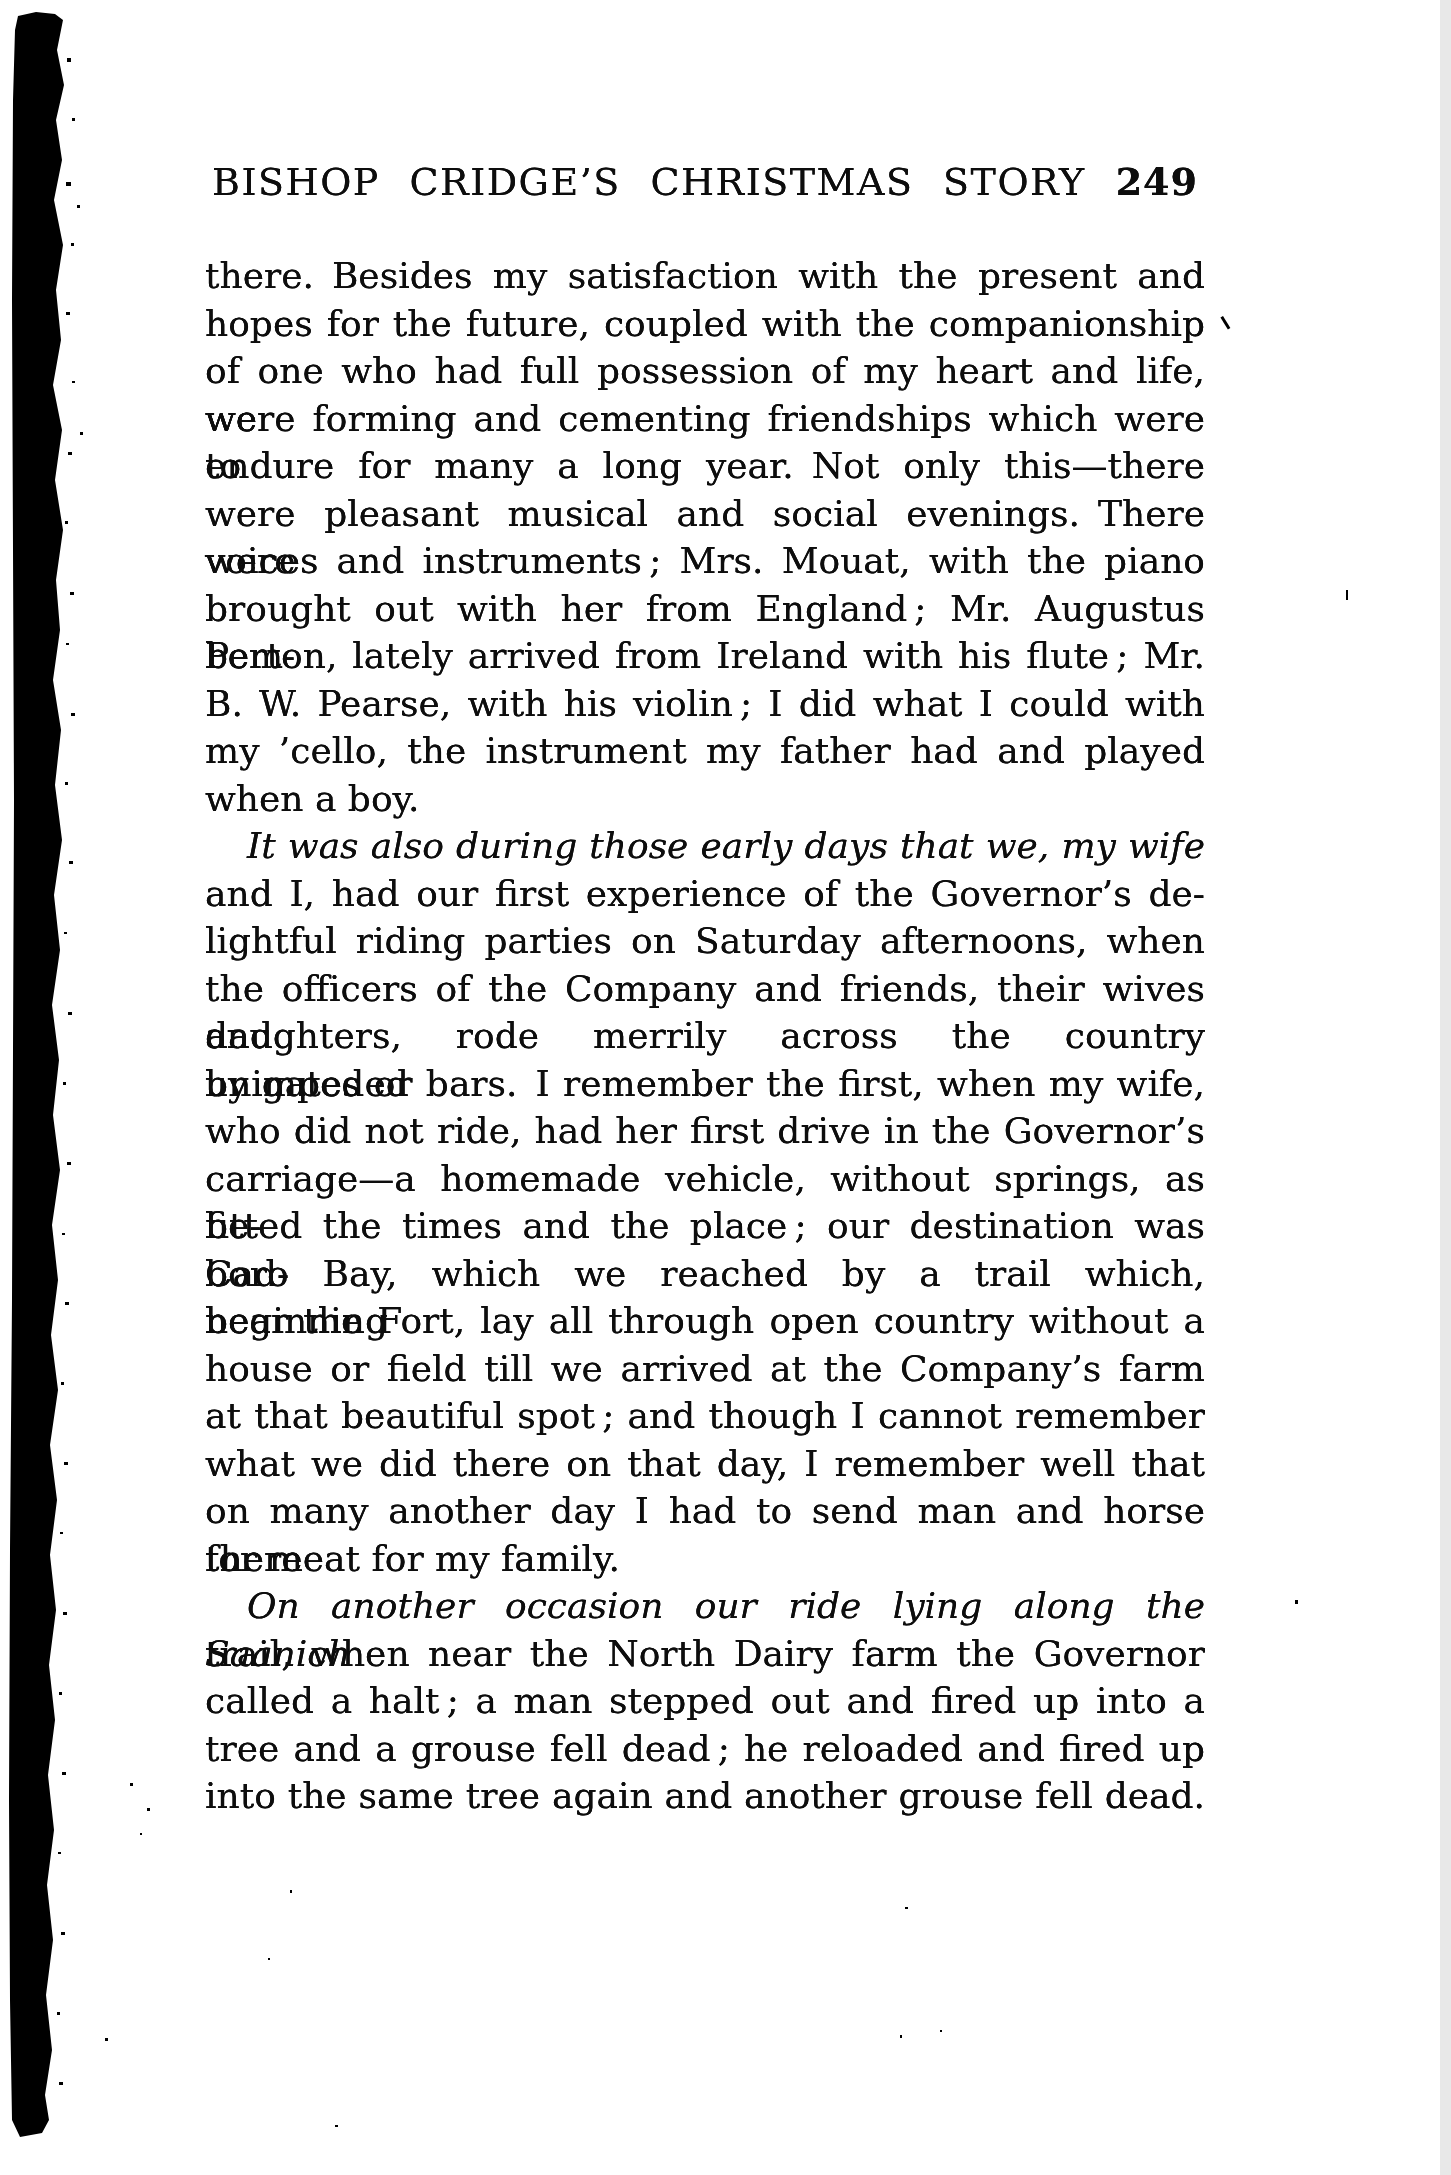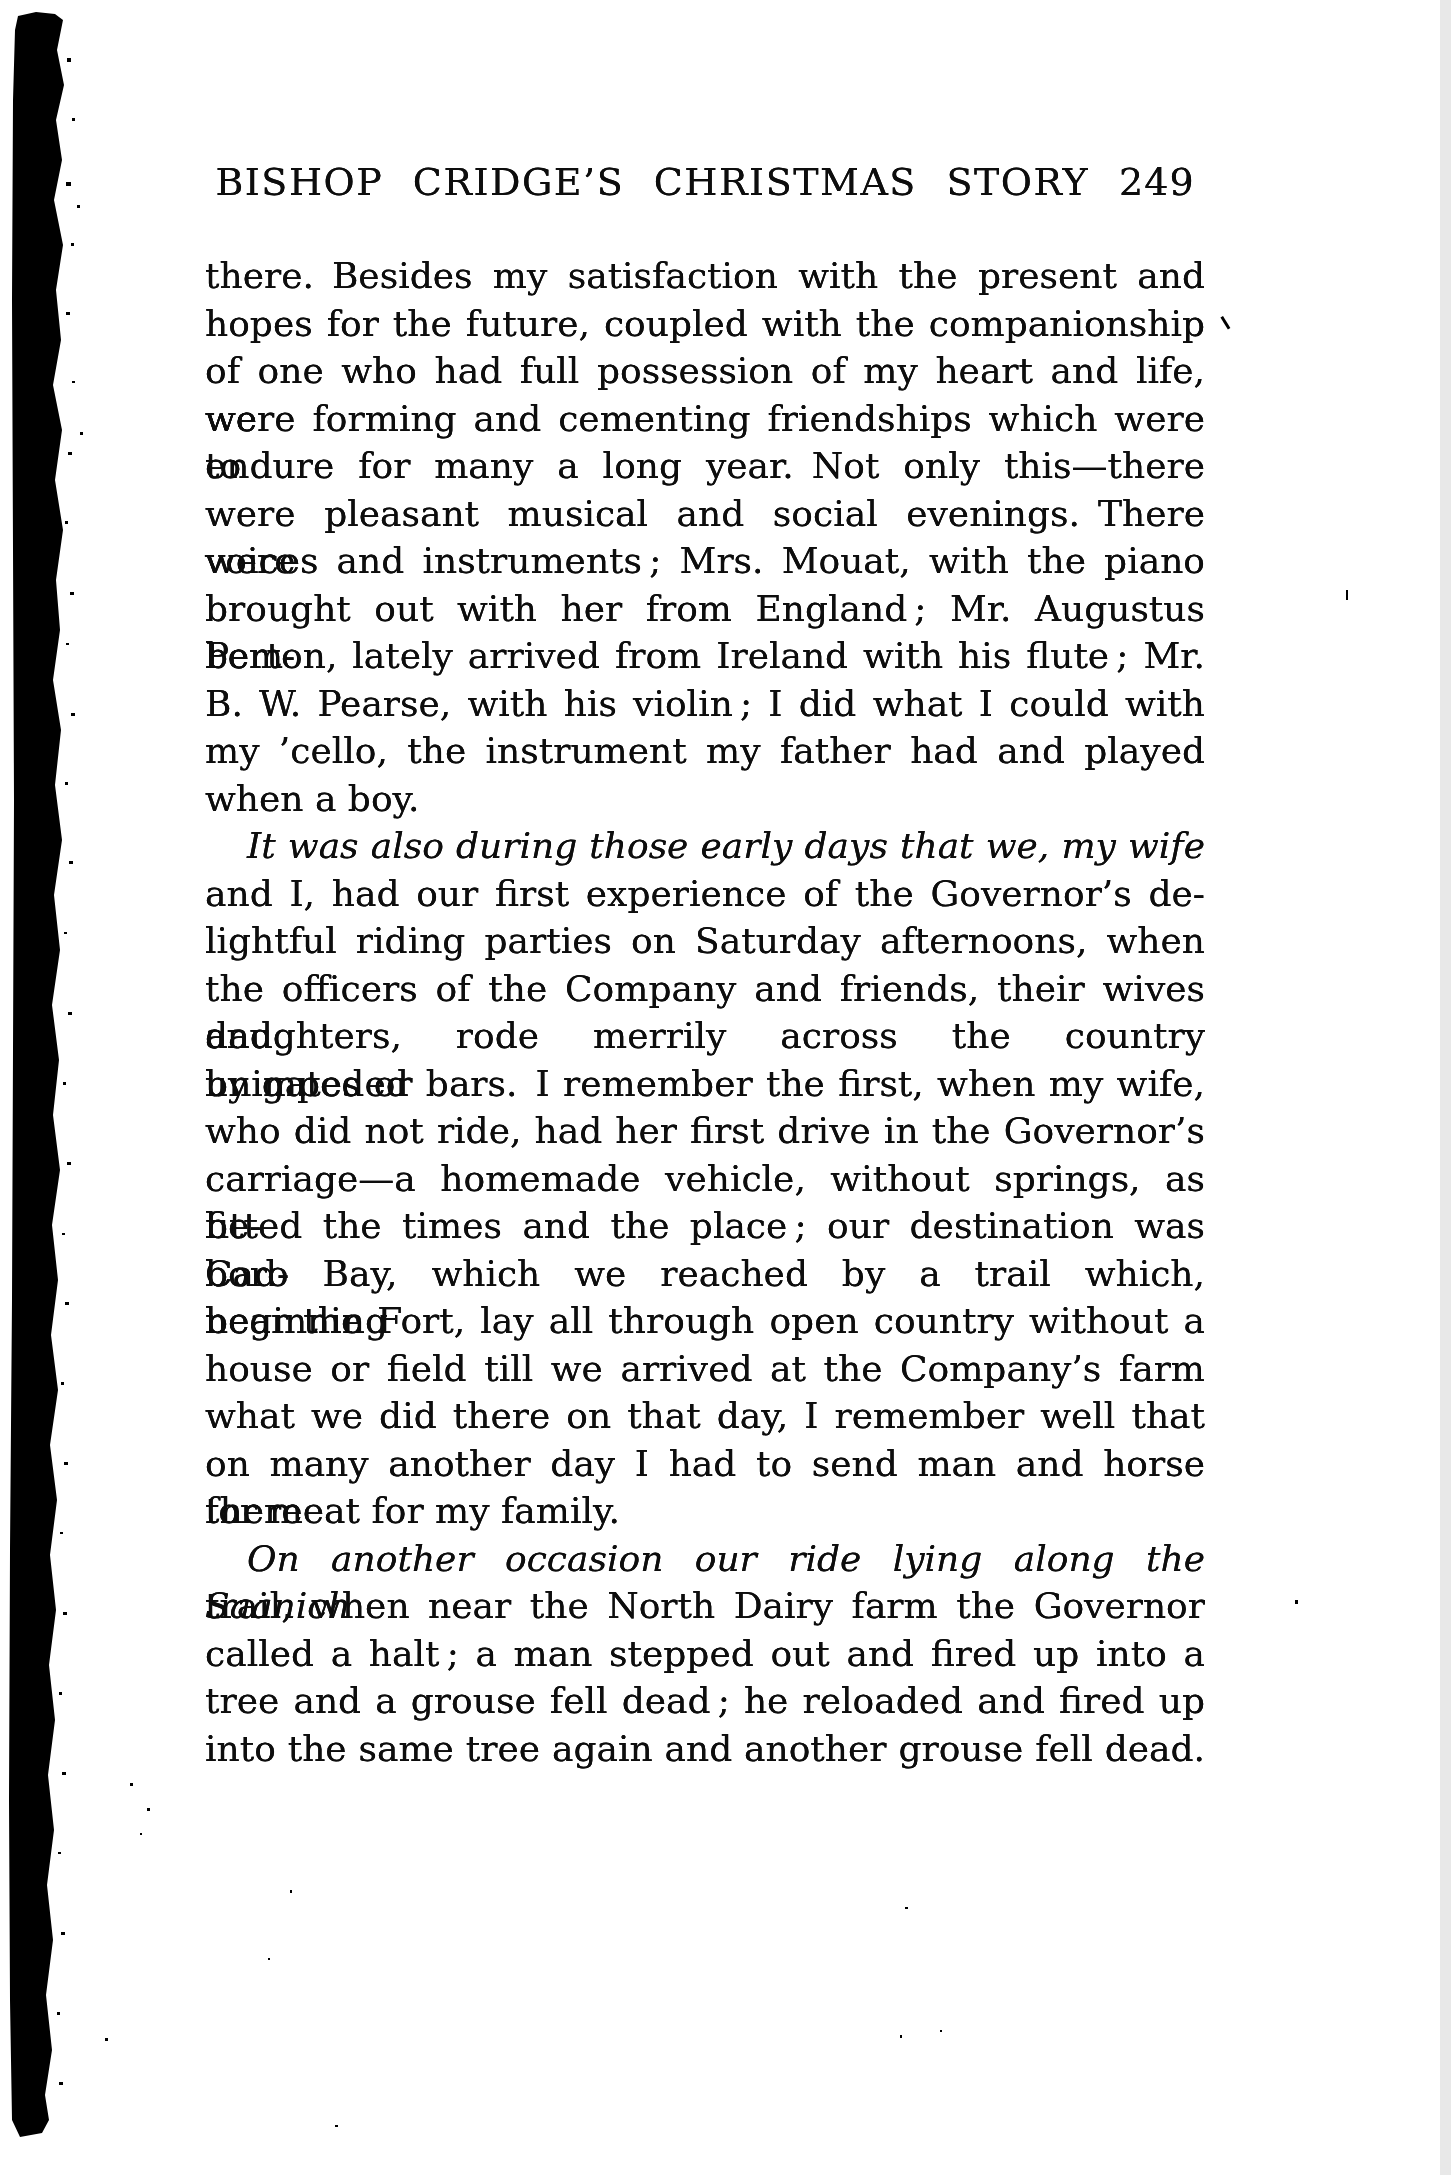--- a/index.html
+++ b/index.html
@@ -16,21 +16,21 @@
     pointer-events:none;
   }
   .page-header {
     position:absolute; left:205px; top:162px; width:1000px;
     display:flex; justify-content:center; align-items:baseline;
     font-size:38px; line-height:40px;
     letter-spacing:1.5px; word-spacing:16px;
     white-space:nowrap;
     text-shadow:0 0 0.6px currentColor;
   }
-  .page-number { margin-left:30px; letter-spacing:1px; word-spacing:normal; }
+  .page-number { margin-left:30px; letter-spacing:1px; word-spacing:normal;font-weight:bold; }
   .text-block {
     position:absolute; left:205px; top:252px; width:1000px;
     font-size:36px;
     text-shadow:0 0 0.6px currentColor;
   }
   .paragraph { margin:0; }
   .line {
     height:47.5px; line-height:47.5px;
     text-align:justify; text-align-last:justify;
     text-justify:inter-word;
@@ -127,20 +127,21 @@
         <div class="line">lightful riding parties on Saturday afternoons, when</div>
         <div class="line">the officers of the Company and friends, their wives and</div>
         <div class="line">daughters, rode merrily across the country unimpeded</div>
         <div class="line">by gates or bars. I remember the first, when my wife,</div>
         <div class="line">who did not ride, had her first drive in the Governor’s</div>
         <div class="line">carriage—a homemade vehicle, without springs, as be-</div>
         <div class="line">fitted the times and the place ; our destination was Cad-</div>
         <div class="line">boro Bay, which we reached by a trail which, beginning</div>
         <div class="line">near the Fort, lay all through open country without a</div>
         <div class="line">house or field till we arrived at the Company’s farm</div>
+        <div class="line">at that beautiful spot ; and though I cannot remember</div>
         <div class="line">what we did there on that day, I remember well that</div>
         <div class="line">on many another day I had to send man and horse there</div>
         <div class="line last-left">for meat for my family.</div>
       </div>
       <div class="paragraph">
         <div class="line indent">On another occasion our ride lying along the Saanich</div>
         <div class="line">trail, when near the North Dairy farm the Governor</div>
         <div class="line">called a halt ; a man stepped out and fired up into a</div>
         <div class="line">tree and a grouse fell dead ; he reloaded and fired up</div>
         <div class="line">into the same tree again and another grouse fell dead.</div>

